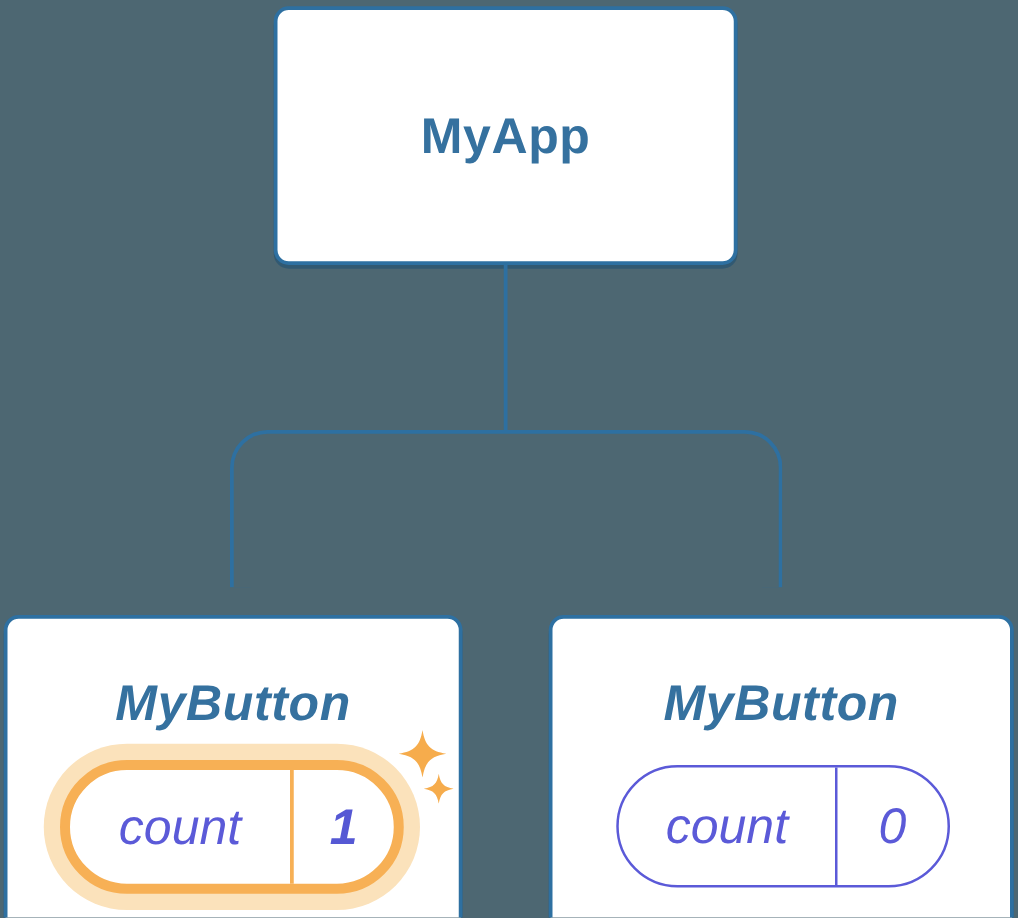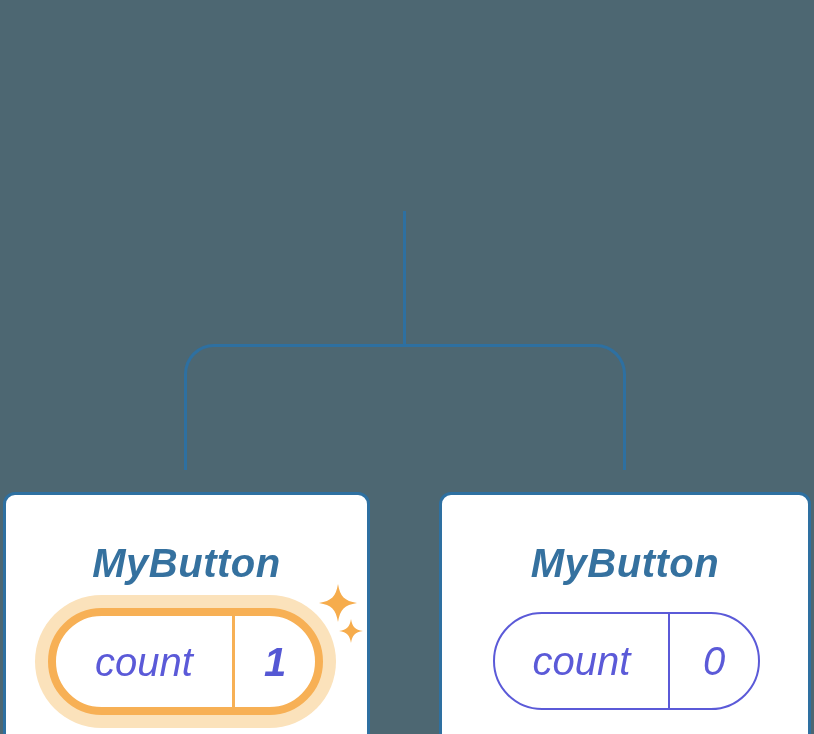--- a/index.html
+++ b/index.html
@@ -92,20 +92,23 @@
   .sparkle{position:absolute;}
   .sparkle-big{left:313px;top:89px;width:38px;height:38px;}
   .sparkle-small{left:333px;top:124px;width:24px;height:24px;}
   .sparkle path{fill:#F6AC4C;}
 </style>
 </head>
 <body>
 
 <div class="stage">
 
+  <div class="node node-root">
+    <span class="node-title">MyApp</span>
+  </div>
 
   <div class="trunk"></div>
   <div class="branch"></div>
 
   <div class="node node-child left">
     <div class="child-title node-title">MyButton</div>
 
     <div class="pill pill-highlight">
       <span class="pill-cell cell-key">count</span>
       <span class="pill-divider"></span>

